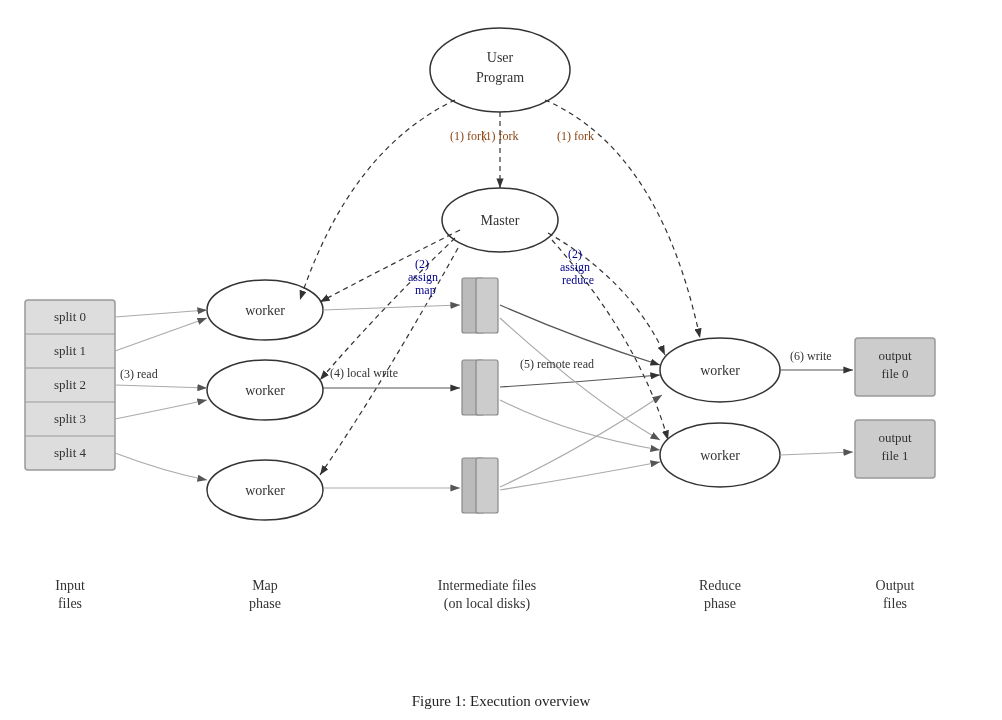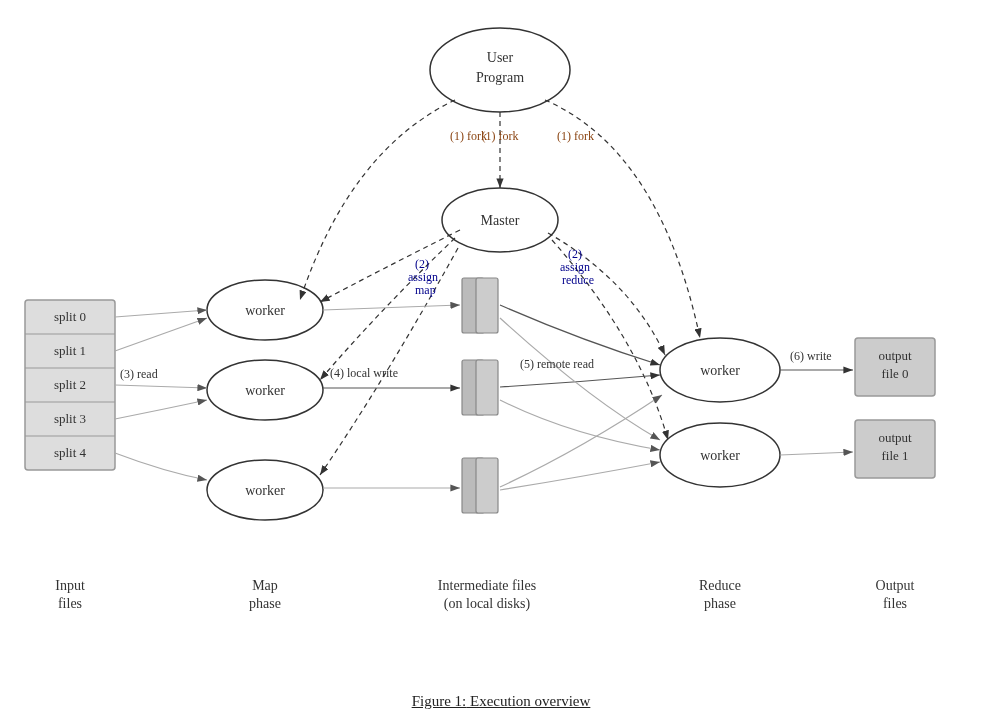--- a/index.html
+++ b/index.html
@@ -22,21 +22,20 @@
       width: 1002px;
       height: 720px;
     }
     .figure-caption {
       position: absolute;
       bottom: 10px;
       left: 0; right: 0;
       text-align: center;
       font-size: 15px;
       color: #222;
-      text-decoration: underline;
     }
   </style>
 </head>
 <body>
 
 <div id="diagram-container">
   <svg id="main-svg" xmlns="http://www.w3.org/2000/svg">
     <defs>
       <marker id="arrowhead" markerWidth="8" markerHeight="6" refX="8" refY="3" orient="auto">
         <polygon points="0 0, 8 3, 0 6" fill="#555"></polygon>

